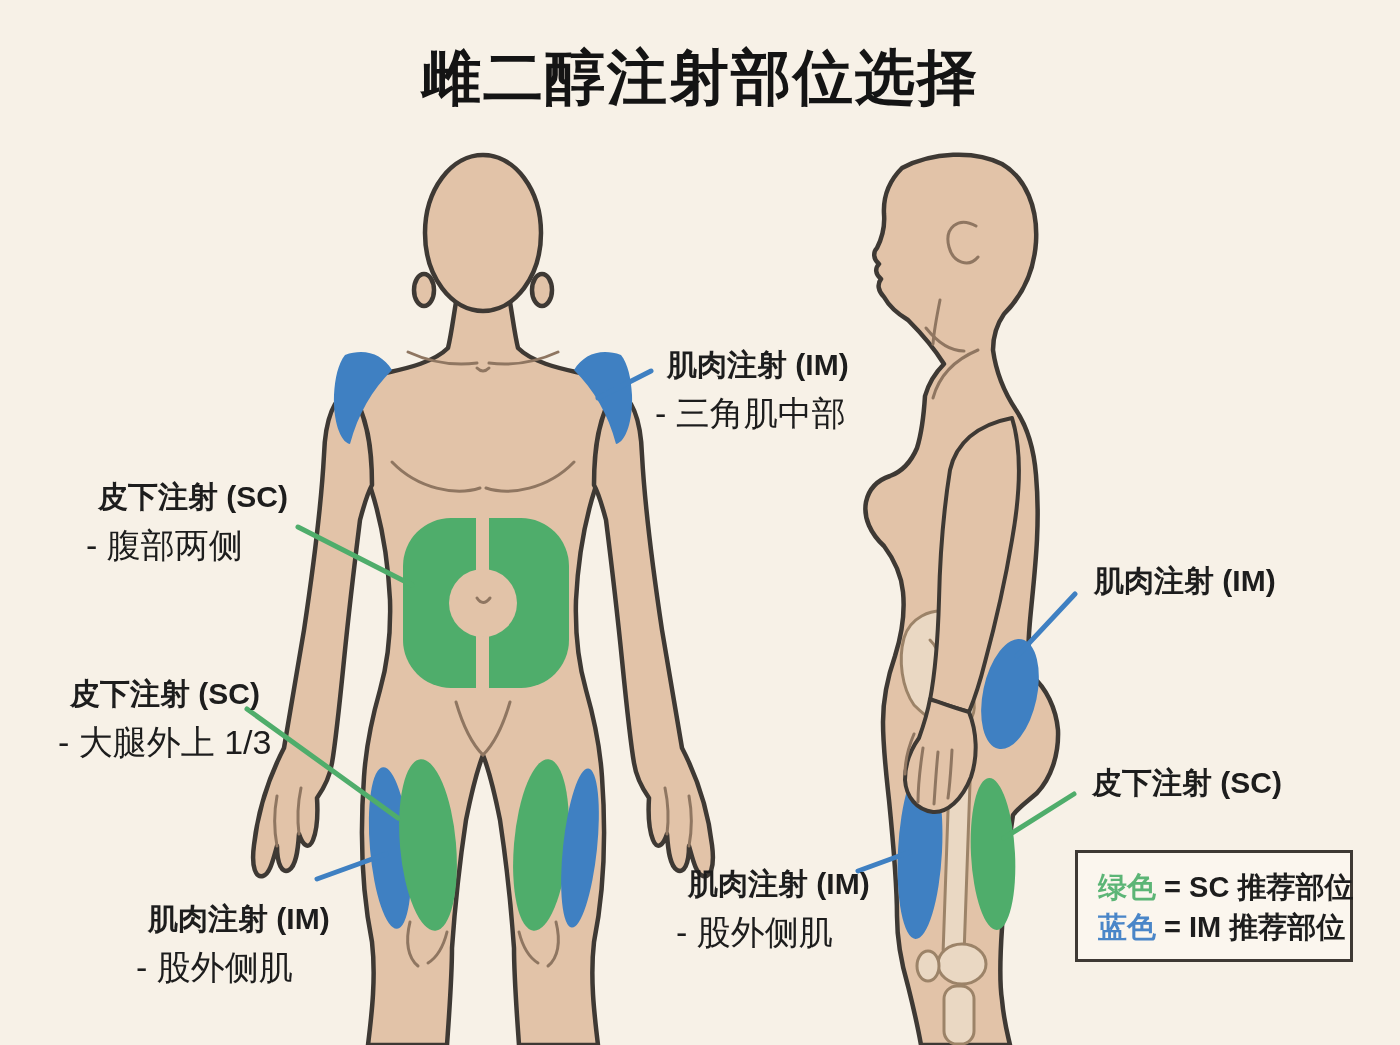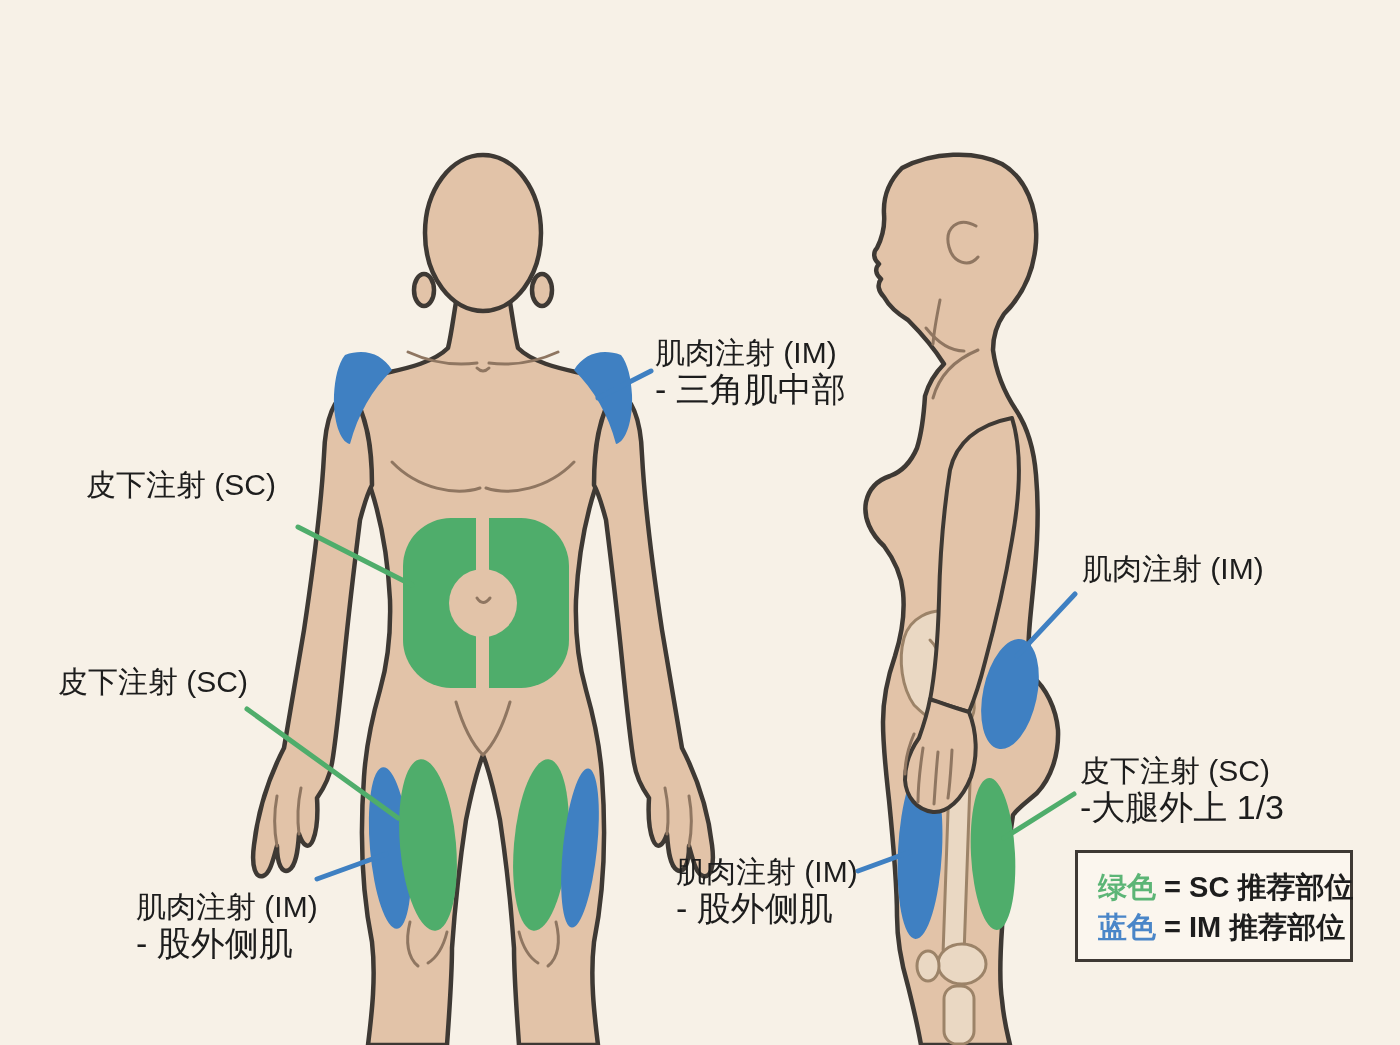--- a/index.html
+++ b/index.html
@@ -11,21 +11,21 @@
   }
   html,body{margin:0;padding:0;}
   body{font-family:"Liberation Sans",sans-serif;}
   .canvas{position:relative;width:1400px;height:1045px;background:var(--bg);overflow:hidden;}
   .canvas svg{position:absolute;left:0;top:0;}
   .page-title{
     position:absolute;left:0;top:38px;width:1400px;text-align:center;
     font-size:60px;font-weight:800;color:#141414;letter-spacing:2px;margin:0;
   }
   .lbl{position:absolute;color:var(--ink);line-height:37px;}
-  .lbl .t{font-size:30px;font-weight:400;margin:0;}
+  .lbl .t{font-size:30px;font-weight:700;margin:12px;}
   .lbl .s{font-size:34px;font-weight:400;margin:0;}
   .legend{
     position:absolute;left:1075px;top:850px;width:278px;box-sizing:border-box;
     background:var(--panel);border:3px solid var(--outline);padding:14px 18px 12px 20px;
   }
   .legend-row{font-size:29px;font-weight:700;line-height:40px;color:var(--ink);}
   .legend-row span{white-space:pre;}
   .lg-green{color:var(--legend-green);}
   .lg-blue{color:var(--legend-blue);margin-top:16px;}
 </style>
@@ -156,46 +156,48 @@
       <line stroke="var(--im-blue)" x1="598" y1="398" x2="651" y2="371"></line>
       <line stroke="var(--sc-green)" x1="298" y1="527" x2="412" y2="585"></line>
       <line stroke="var(--sc-green)" x1="247" y1="709" x2="398" y2="818"></line>
       <line stroke="var(--im-blue)" x1="317" y1="879" x2="386" y2="854"></line>
       <line stroke="var(--im-blue)" x1="1017" y1="656" x2="1075" y2="594"></line>
       <line stroke="var(--sc-green)" x1="1004" y1="838" x2="1074" y2="794"></line>
       <line stroke="var(--im-blue)" x1="858" y1="871" x2="910" y2="852"></line>
     </g>
   </svg>
 
+  <h1 class="page-title">雌二醇注射部位选择</h1>
 
   <div class="lbl" style="left:655px;top:334px;">
     <p class="t">肌肉注射 (IM)</p>
     <p class="s">- 三角肌中部</p>
   </div>
 
   <div class="lbl" style="left:86px;top:466px;">
     <p class="t">皮下注射 (SC)</p>
+    <p class="s">- 腹部两侧</p>
   </div>
 
   <div class="lbl" style="left:58px;top:663px;">
     <p class="t">皮下注射 (SC)</p>
+    <p class="s">- 大腿外上 1/3</p>
   </div>
 
   <div class="lbl" style="left:136px;top:888px;">
     <p class="t">肌肉注射 (IM)</p>
     <p class="s">- 股外侧肌</p>
   </div>
 
   <div class="lbl" style="left:1082px;top:550px;">
     <p class="t">肌肉注射 (IM)</p>
   </div>
 
   <div class="lbl" style="left:1080px;top:752px;">
     <p class="t">皮下注射 (SC)</p>
-    <p class="s">-大腿外上 1/3</p>
   </div>
 
   <div class="lbl" style="left:676px;top:853px;">
     <p class="t">肌肉注射 (IM)</p>
     <p class="s">- 股外侧肌</p>
   </div>
 
   <div class="legend">
     <div class="legend-row"><span class="lg-green">绿色</span><span> = SC 推荐部位</span></div>
     <div class="legend-row"><span class="lg-blue">蓝色</span><span> = IM 推荐部位</span></div>

